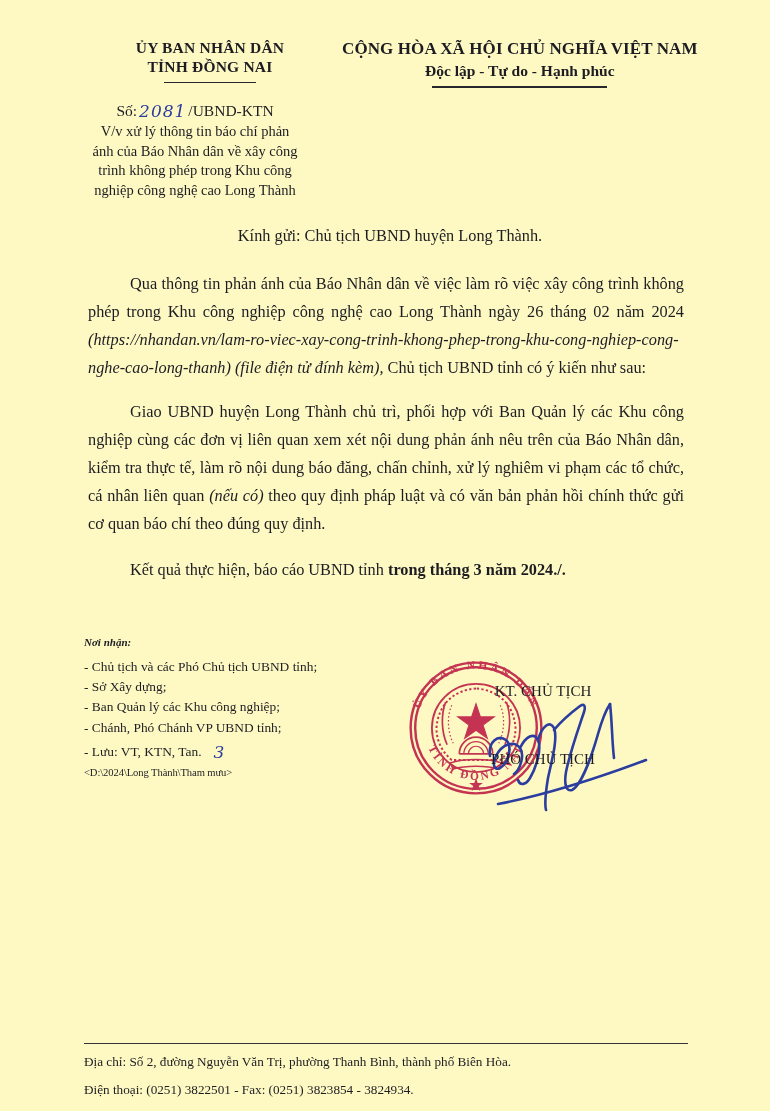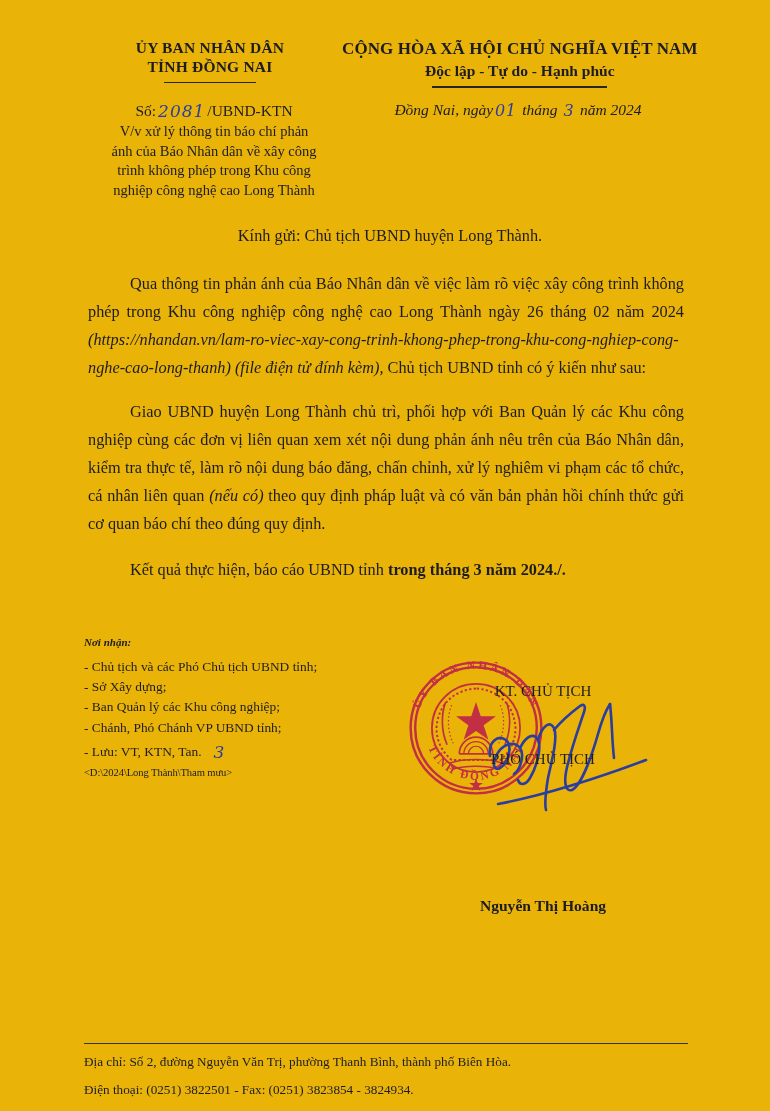--- a/index.html
+++ b/index.html
@@ -6,21 +6,21 @@
   html, body {
     margin: 0;
     padding: 0;
     background: #ffffff;
   }
   .page {
     position: relative;
     width: 770px;
     height: 1111px;
     margin: 0 auto;
-    background: #eab308;
+    background: #fef9c3;
     color: #1c1c22;
     font-family: "Liberation Serif", "DejaVu Serif", serif;
     overflow: hidden;
   }
 
   
   .header {
     position: absolute;
     top: 38px;
     left: 84px;
@@ -64,21 +64,21 @@
     background: #26262c;
     margin: 5px auto 0 auto;
   }
   .rule-left { width: 92px; }
   .rule-right { width: 175px; }
 
   
   .numline {
     position: absolute;
     top: 100px;
-    left: 88px;
+    left: 69px;
     width: 602px;
     display: flex;
     align-items: flex-start;
     justify-content: space-between;
   }
   .num-left {
     width: 252px;
     flex: 0 0 252px;
     text-align: center;
   }
@@ -268,28 +268,20 @@
   <div class="numline">
     <div class="num-left">
       <div class="doc-number">
         <span>Số:</span><span class="hand">2081</span><span>/UBND-KTN</span>
       </div>
       <div class="subject">
         <div>V/v xử lý thông tin báo chí phản</div>
         <div>ánh của Báo Nhân dân về xây công</div>
         <div>trình không phép trong Khu công</div>
         <div>nghiệp công nghệ cao Long Thành</div>
-      </div>
-    </div>
-    <div class="num-right">
-      <div class="datestamp">
-        <span>Đồng Nai, ngày</span><span class="hand hand-small">01</span>
-        <span>tháng</span>
-        <span class="hand hand-small">3</span>
-        <span>năm 2024</span>
       </div>
     </div>
   </div>
 
   <div class="body">
     <div class="to-line">Kính gửi: Chủ tịch UBND huyện Long Thành.</div>
 
     <p class="para"><span>Qua thông tin phản ánh của Báo Nhân dân về việc làm rõ việc xây công trình không phép trong Khu công nghiệp công nghệ cao Long Thành ngày 26 tháng 02 năm 2024 </span><span class="ital">(https://nhandan.vn/lam-ro-viec-xay-cong-trinh-khong-phep-trong-khu-cong-nghiep-cong-nghe-cao-long-thanh)</span><span class="ital"> (file điện tử đính kèm),</span><span> Chủ tịch UBND tỉnh có ý kiến như sau:</span></p>
 
     <p class="para last"><span>Giao UBND huyện Long Thành chủ trì, phối hợp với Ban Quản lý các Khu công nghiệp cùng các đơn vị liên quan xem xét nội dung phản ánh nêu trên của Báo Nhân dân, kiểm tra thực tế, làm rõ nội dung báo đăng, chấn chỉnh, xử lý nghiêm vi phạm các tổ chức, cá nhân liên quan </span><span class="ital">(nếu có)</span><span> theo quy định pháp luật và có văn bản phản hồi chính thức gửi cơ quan báo chí theo đúng quy định.</span></p>
@@ -355,21 +347,20 @@
         <g fill="none" stroke="#2b3d9e" stroke-width="2.6" stroke-linecap="round" stroke-linejoin="round">
           <path d="M10 70 C8 56 18 48 26 54 C33 60 28 78 20 82 C14 85 12 78 16 70 C22 58 34 54 40 62 C45 69 40 84 34 88"></path>
           <path d="M40 62 C46 50 54 46 58 54 C62 63 56 82 50 92 C46 99 40 100 38 94"></path>
           <path d="M58 54 C62 40 70 34 74 42 C78 52 72 74 68 92 C66 104 64 116 66 124"></path>
           <path d="M74 44 C82 34 92 26 100 20 C104 17 106 20 104 26 C98 44 90 66 86 86 C84 98 86 106 92 104 C100 100 110 76 118 48 C122 34 126 24 130 18"></path>
           <path d="M130 18 C132 34 132 56 134 72"></path>
           <path d="M18 118 C60 110 118 92 166 74"></path>
         </g>
       </svg>
 
-      <div class="sig-name">Nguyễn Thị Hoàng</div>
     </div>
   </div>
 
   <div class="footer">
     <div class="footer-rule"></div>
     <div class="footer-text">Địa chỉ: Số 2, đường Nguyễn Văn Trị, phường Thanh Bình, thành phố Biên Hòa.</div>
     <div class="footer-text">Điện thoại: (0251) 3822501 - Fax: (0251) 3823854 - 3824934.</div>
   </div>
 
 </div>

